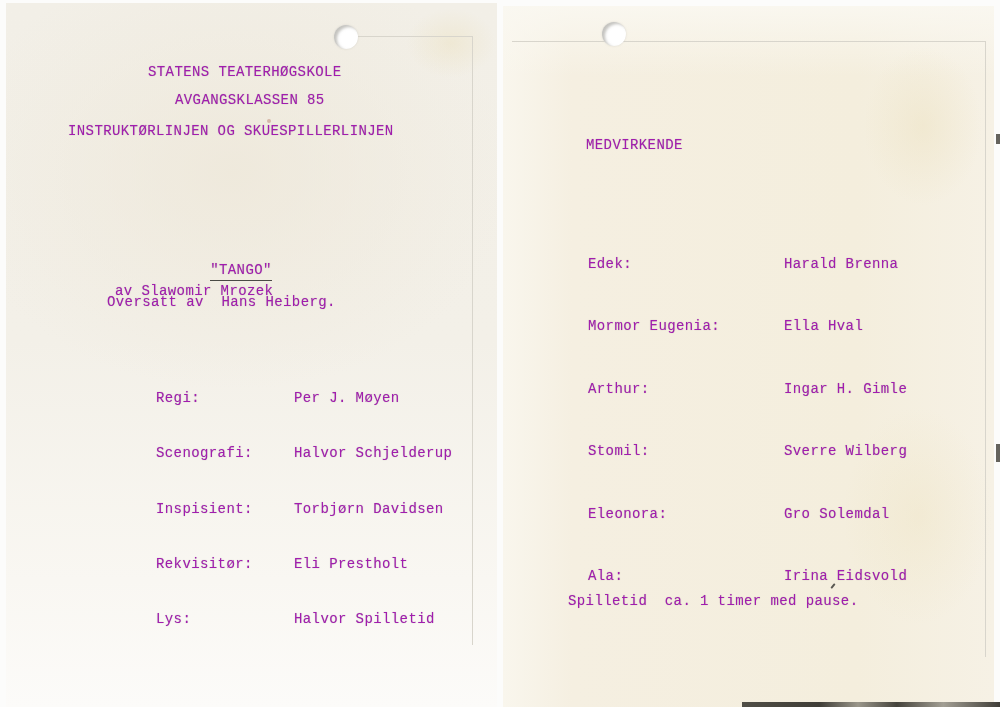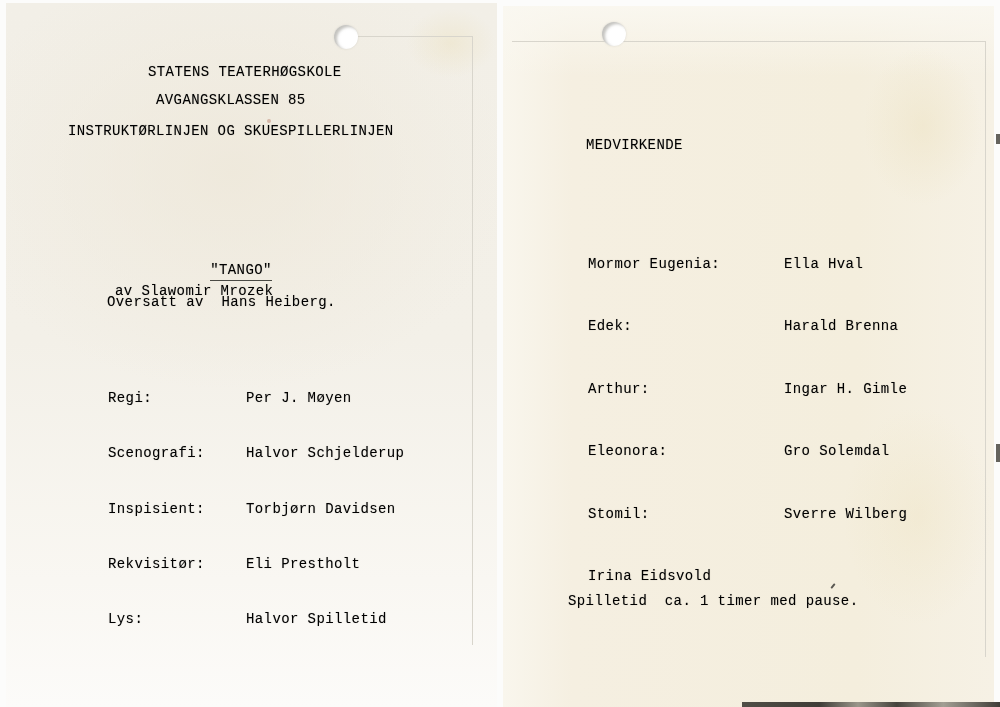--- a/index.html
+++ b/index.html
@@ -1,20 +1,20 @@
 <!DOCTYPE html>
 <html><head>
 <meta charset="utf-8">
 <style>
   html,body { margin:0; padding:0; background:#ffffff; }
   .scan {
     position:relative; width:1000px; height:707px; overflow:hidden;
     background:#fcfcfb;
     font-family:"Liberation Mono","DejaVu Sans Mono",monospace;
-    color:#000000;
+    color:#a21caf;
   }
   .page { position:absolute; }
   .page-left {
     left:6px; top:3px; width:491px; height:704px;
     background:
       radial-gradient(ellipse 360px 280px at 46% 24%, rgba(238,232,218,0.85), rgba(238,232,218,0) 78%),
       linear-gradient(180deg, #f2efe7 0%, #f3f0e8 48%, #f9f7f2 82%, #fcfbf9 100%);
   }
   .page-right {
     left:503px; top:6px; width:491px; height:701px;
@@ -22,21 +22,21 @@
       linear-gradient(180deg, rgba(250,248,241,0.9) 0%, rgba(250,248,241,0) 10%),
       linear-gradient(90deg, #f9f6ed 0%, #f5efe1 14%, #f4eedd 72%, #f6f1e5 100%);
   }
   .stain { position:absolute; border-radius:50%; pointer-events:none; }
   .txt {
     position:absolute; font-size:14px; letter-spacing:0.4px; line-height:17px;
     white-space:pre; text-shadow:0 0 1px rgba(63,62,58,0.35);
   }
   .title-underline { border-bottom:1px solid #4a4a45; padding-bottom:2px; }
   .credits { position:absolute; left:108px; top:356px; }
-  .credit-row { display:flex; height:21.3px; }
+  .credit-row { display:flex; height:21.3px;margin-left:48px; }
   .credit-role { width:138px; }
   .cast { position:absolute; left:588px; top:222px; }
   .cast-row { display:flex; height:28.4px; }
   .cast-role { width:196px; }
   .edge-line { position:absolute; background:#d8d5cc; }
   .hole {
     position:absolute; width:24px; height:24px; border-radius:50%;
     background:#ffffff;
     box-shadow: inset 3px 2px 3px rgba(148,146,138,0.55), 0 0 2px rgba(205,202,194,0.7);
   }
@@ -75,21 +75,21 @@
 
   <div class="edge-line" style="left:354px; top:36px; width:119px; height:1px;"></div>
   <div class="edge-line" style="left:472px; top:36px; width:1px; height:609px;"></div>
   <div class="edge-line" style="left:512px; top:41px; width:474px; height:1px;"></div>
   <div class="edge-line" style="left:985px; top:41px; width:1px; height:616px;"></div>
 
   <div class="hole" style="left:334px; top:25px;"></div>
   <div class="hole" style="left:602px; top:22px;"></div>
 
   <div class="txt" style="left:148px; top:64px;">STATENS TEATERHØGSKOLE</div>
-  <div class="txt" style="left:156px; top:92px;">AVGANGSKLASSEN 85</div>
+  <div class="txt" style="left:175px; top:92px;">AVGANGSKLASSEN 85</div>
   <div class="txt" style="left:68px; top:123px;">INSTRUKTØRLINJEN OG SKUESPILLERLINJEN</div>
 
   <div class="txt" style="left:175px; top:245px;">
     <span class="title-underline">"TANGO"</span>
   </div>
   <div class="txt" style="left:115px; top:274px;margin-top:9px;">av Slawomir Mrozek</div>
   <div class="txt" style="left:107px; top:294px;">Oversatt av  Hans Heiberg.</div>
 
   <div class="credits txt" style="left:108px; top:356px;">
     <div class="credit-row">
@@ -114,40 +114,41 @@
     </div>
     
     
     
   </div>
 
   <div class="txt" style="left:586px; top:137px;">MEDVIRKENDE</div>
 
   <div class="cast txt" style="left:588px; top:222px;">
     <div class="cast-row">
+      <span class="cast-role">Edek:</span>
+      <span class="cast-name">Harald Brenna</span>
+    </div>
+    <div class="cast-row">
       <span class="cast-role">Mormor Eugenia:</span>
       <span class="cast-name">Ella Hval</span>
-    </div>
-    <div class="cast-row">
-      <span class="cast-role">Edek:</span>
-      <span class="cast-name">Harald Brenna</span>
     </div>
     <div class="cast-row">
       <span class="cast-role">Arthur:</span>
       <span class="cast-name">Ingar H. Gimle</span>
     </div>
     <div class="cast-row">
+      <span class="cast-role">Stomil:</span>
+      <span class="cast-name">Sverre Wilberg</span>
+    </div>
+    <div class="cast-row">
       <span class="cast-role">Eleonora:</span>
       <span class="cast-name">Gro Solemdal</span>
     </div>
     <div class="cast-row">
-      <span class="cast-role">Stomil:</span>
-      <span class="cast-name">Sverre Wilberg</span>
-    </div>
-    <div class="cast-row">
+      <span class="cast-role">Ala:</span>
       <span class="cast-name">Irina Eidsvold</span>
     </div>
   </div>
 
   <div class="txt" style="left:568px; top:593px;">Spilletid  ca. 1 timer med pause.</div>
 
   <div class="speck-dash"></div>
   <div class="speck-dot"></div>
   <div class="bottom-strip"></div>
   <div class="edge-mark" style="left:996px; top:134px; width:4px; height:10px;"></div>

